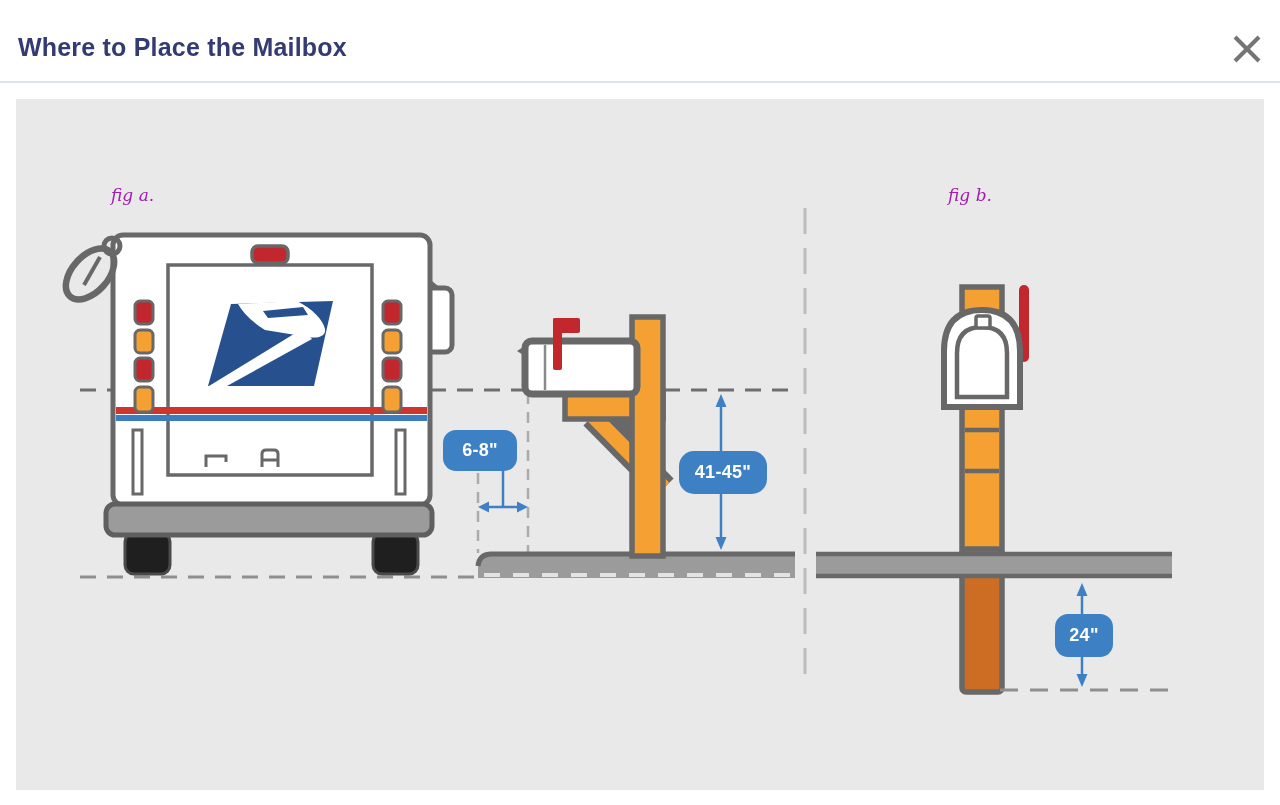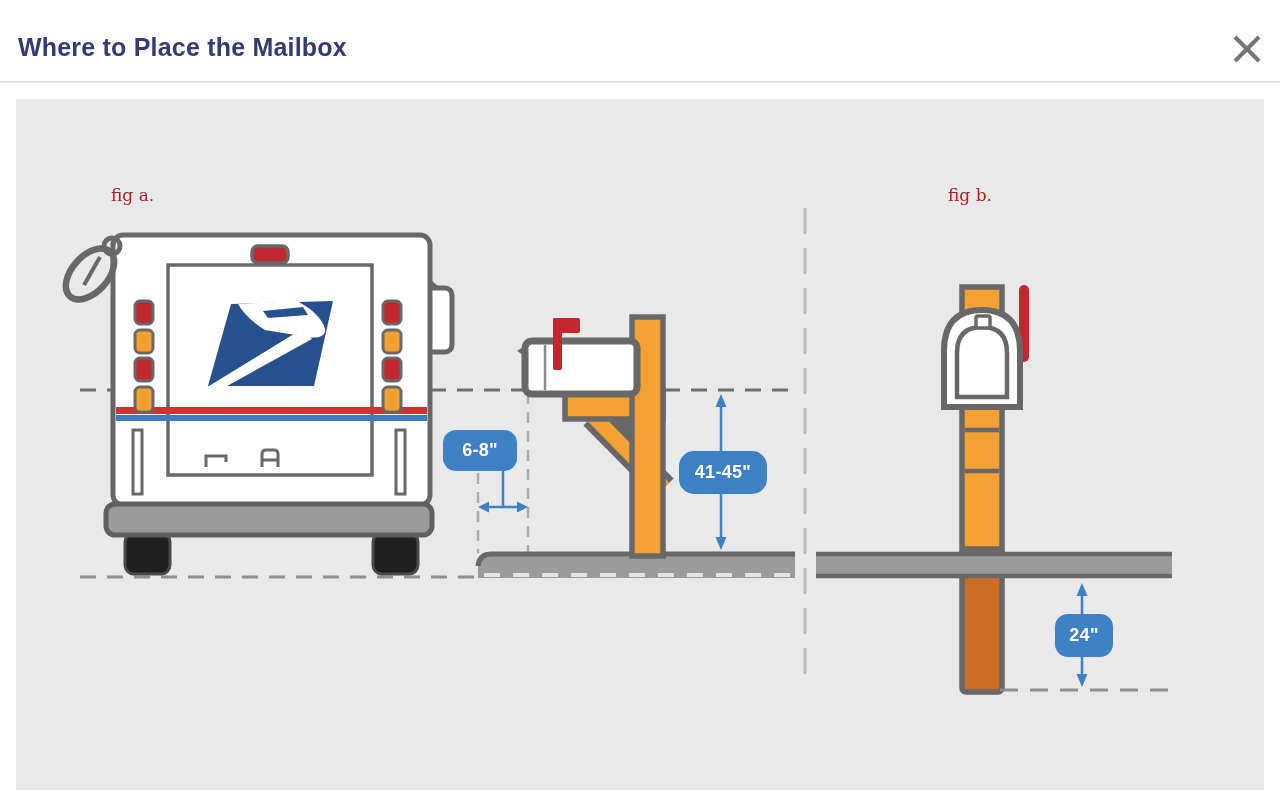--- a/index.html
+++ b/index.html
@@ -2,21 +2,21 @@
 <html><head>
 <meta charset="utf-8">
 <style>
   html,body{margin:0;padding:0;background:#fff;}
   body{width:1280px;height:805px;overflow:hidden;font-family:"Liberation Sans",sans-serif;position:relative;}
   .modal{width:1280px;height:805px;background:#fff;position:relative;}
   .modal-header{position:absolute;left:0;top:0;width:1280px;height:83px;background:#fff;border-bottom:2px solid #dde3e7;box-sizing:border-box;}
   .modal-title{position:absolute;left:18px;top:33px;font-size:25px;font-weight:bold;color:#343A72;letter-spacing:.2px;}
   .close-btn{position:absolute;right:14px;top:30px;width:38px;height:38px;background:transparent;border:none;cursor:pointer;padding:0;}
   .diagram-panel{position:absolute;left:16px;top:99px;width:1248px;height:691px;background:#E9E9EA;}
-  .fig-label{position:absolute;top:86px;font-family:"DejaVu Serif",serif;font-size:17px;color:#b91c1c;text-align:right;}
+  .fig-label{position:absolute;top:86px;font-family:"DejaVu Serif",serif;font-style:italic;font-size:17px;color:#a21caf;text-align:right;}
   #fig-a-label{left:95px;}
   #fig-b-label{left:932px;}
   .badge{position:absolute;background:#3D80C4;color:#fff;font-weight:bold;font-size:18px;display:flex;align-items:center;justify-content:center;letter-spacing:.3px;}
   #badge-curb{left:427px;top:331px;width:74px;height:41px;border-radius:13px;}
   #badge-height{left:663px;top:352px;width:88px;height:43px;border-radius:15px;}
   #badge-depth{left:1039px;top:515px;width:58px;height:43px;border-radius:13px;}
   svg{display:block;}
 </style>
 </head>
 <body>

